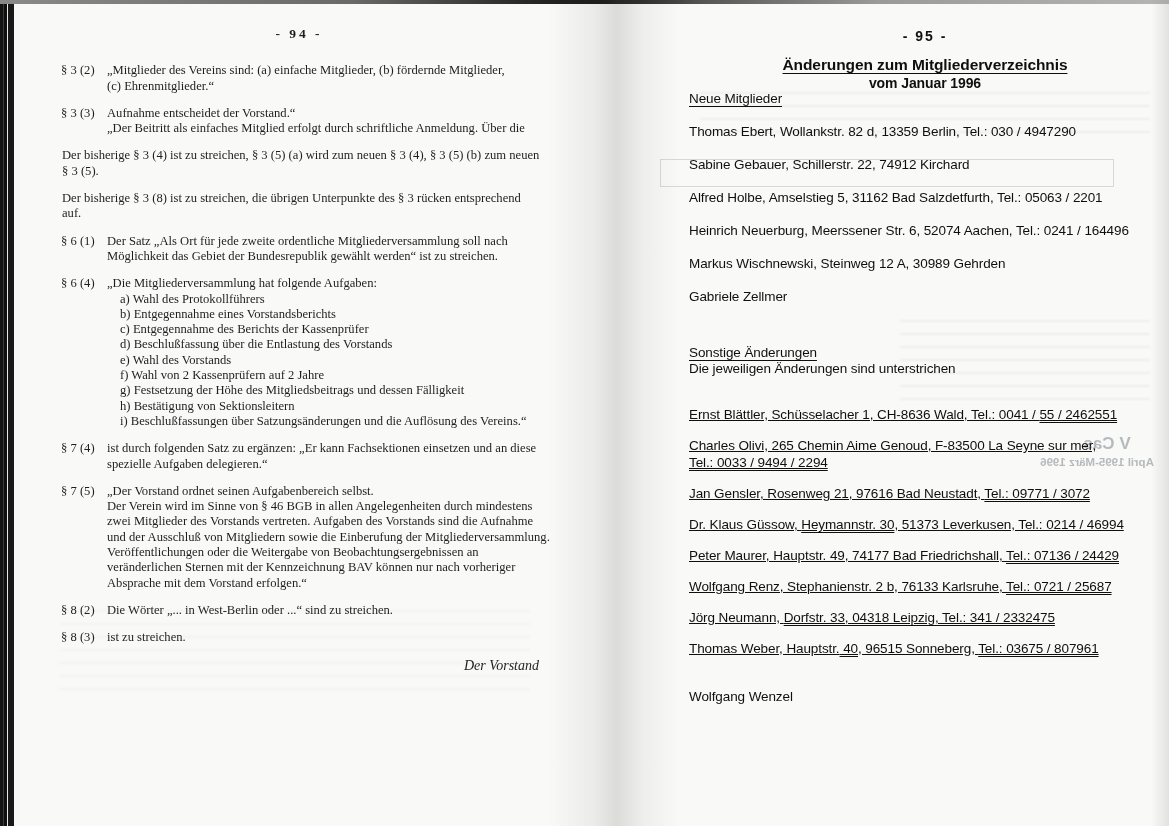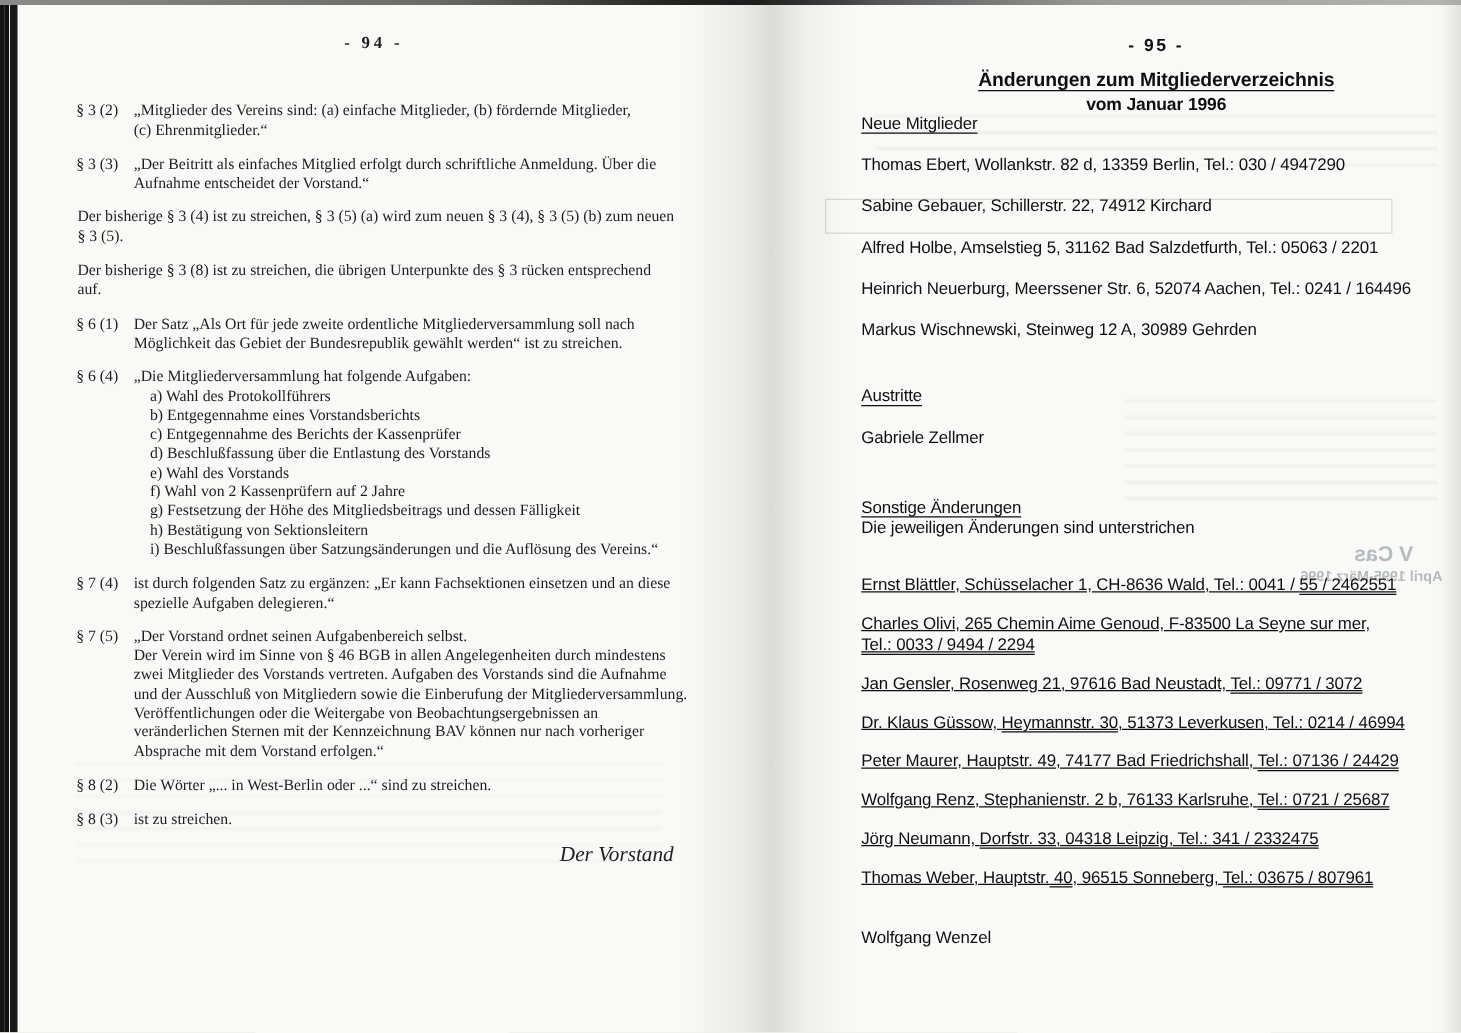--- a/index.html
+++ b/index.html
@@ -12,28 +12,28 @@
   .top-edge{position:absolute;left:0;top:0;width:1169px;height:4px;
     background:linear-gradient(90deg,#8a8a88 0%,#6a6a68 30%,#2c2c2a 44%,#111 52%,#555 60%,#9a9a98 75%,#b5b5b3 100%);}
   
   .gutter{position:absolute;left:548px;top:0;width:132px;height:826px;
     background:linear-gradient(90deg,rgba(110,110,105,0) 0%,rgba(110,110,105,0.10) 35%,rgba(100,100,95,0.20) 52%,rgba(110,110,105,0.08) 72%,rgba(110,110,105,0) 100%);}
   .right-edge{position:absolute;right:0;top:0;width:18px;height:826px;
     background:linear-gradient(270deg,rgba(120,120,115,0.18),rgba(120,120,115,0));}
 
   
   .page-left{position:absolute;left:49px;top:26px;width:500px;font-size:12.6px;line-height:15.3px;color:#1e1e1e;}
-  .page-left .pnum{text-align:center;font-size:13.5px;font-weight:600;letter-spacing:3px;margin-bottom:40px;}
+  .page-left .pnum{text-align:center;font-size:13.5px;font-weight:600;letter-spacing:3px;margin-bottom:22px;}
   .blk{position:relative;margin-bottom:12px;}
   .blk .lbl{position:absolute;left:12px;top:0;white-space:nowrap;}
   .blk .body{margin-left:58px;}
   .blk.plain .body{margin-left:13px;}
   .line{white-space:nowrap;}
   .line.ind{padding-left:13px;font-family:Liberation Serif, serif;}
-  .sig{font-style:italic;text-align:right;padding-right:10px;margin-top:8px;font-size:17px;}
+  .sig{font-style:italic;text-align:right;padding-right:10px;margin-top:8px;font-size:14px;}
 
   
   .page-right{position:absolute;left:689px;top:28px;width:472px;
     font-family:"Liberation Sans",sans-serif;font-size:13.5px;line-height:16px;color:#0f0f0f;letter-spacing:-0.1px;}
   .page-right .pnum{text-align:center;font-size:14px;font-weight:600;letter-spacing:2px;font-family:"Liberation Sans",sans-serif;}
   .title{font-weight:700;font-size:15.5px;text-align:center;margin-top:13px;
          text-decoration:underline;text-underline-offset:3px;}
   .subtitle{font-weight:700;font-size:14px;text-align:center;margin-top:2px;}
   .h{font-weight:400;text-decoration:underline;text-underline-offset:3px;white-space:nowrap;}
   .h-new{}
@@ -81,22 +81,22 @@
       <span class="lbl">§ 3 (2)</span>
       <div class="body">
         <div class="line">„Mitglieder des Vereins sind: (a) einfache Mitglieder, (b) fördernde Mitglieder,</div>
         <div class="line">(c) Ehrenmitglieder.“</div>
       </div>
     </div>
 
     <div class="blk">
       <span class="lbl">§ 3 (3)</span>
       <div class="body">
+        <div class="line">Aufnahme entscheidet der Vorstand.“</div>
         <div class="line">„Der Beitritt als einfaches Mitglied erfolgt durch schriftliche Anmeldung. Über die</div>
-        <div class="line">Aufnahme entscheidet der Vorstand.“</div>
       </div>
     </div>
 
     <div class="blk plain">
       <div class="body">
         <div class="line">Der bisherige § 3 (4) ist zu streichen, § 3 (5) (a) wird zum neuen § 3 (4), § 3 (5) (b) zum neuen</div>
         <div class="line">§ 3 (5).</div>
       </div>
     </div>
 
@@ -174,21 +174,20 @@
     <div class="title">Änderungen zum Mitgliederverzeichnis</div>
     <div class="subtitle">vom Januar 1996</div>
 
     <div class="h h-new">Neue Mitglieder</div>
     <p class="entry" style="margin-bottom:0">Thomas Ebert, Wollankstr. 82 d, 13359 Berlin, Tel.: 030 / 4947290</p>
     <p class="entry" style="margin-bottom:0">Sabine Gebauer, Schillerstr. 22, 74912 Kirchard</p>
     <p class="entry" style="margin-bottom:0">Alfred Holbe, Amselstieg 5, 31162 Bad Salzdetfurth, Tel.: 05063 / 2201</p>
     <p class="entry" style="margin-bottom:0">Heinrich Neuerburg, Meerssener Str. 6, 52074 Aachen, Tel.: 0241 / 164496</p>
     <p class="entry" style="margin-bottom:0">Markus Wischnewski, Steinweg 12 A, 30989 Gehrden</p>
 
-    <div class="h h-out">Austritte</div>
     <p class="entry" style="margin-bottom:0">Gabriele Zellmer</p>
 
     <div class="h h-chg">Sonstige Änderungen</div>
     <div class="note">Die jeweiligen Änderungen sind unterstrichen</div>
 
     <div class="rows">
       <p class="row first" style="margin-bottom:0"><span>Ernst Blättler, Schüsselacher 1, CH-8636 Wald, Tel.: 0041 / </span><span class="u">55 / 2462551</span></p>
       <p class="row" style="margin-bottom:0"><span>Charles Olivi, 265 Chemin Aime Genoud, F-83500 La Seyne sur mer,</span></p>
       <p class="row" style="margin-top:1px;margin-bottom:0"><span class="u">Tel.: 0033 / 9494 / 2294</span></p>
       <p class="row" style="margin-bottom:0"><span>Jan Gensler, Rosenweg 21, 97616 Bad Neustadt, </span><span class="u">Tel.: 09771 / 3072</span></p>

